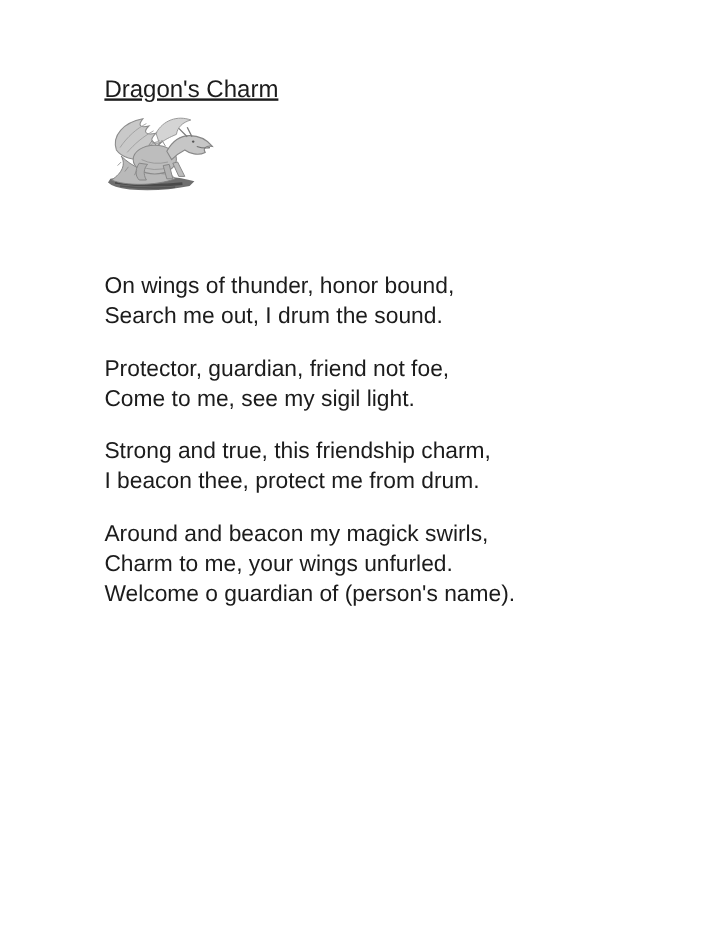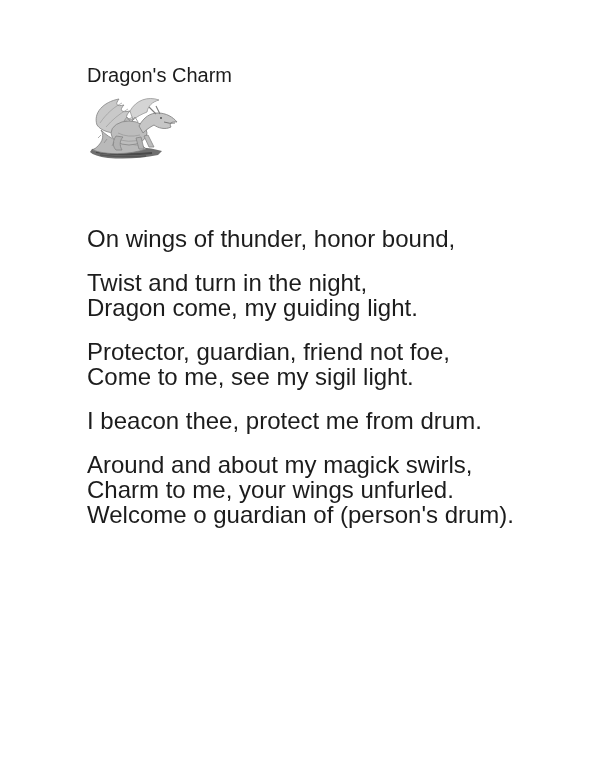--- a/index.html
+++ b/index.html
@@ -14,34 +14,35 @@
   }
   .title {
     position: absolute;
     left: 87px;
     top: 62px;
     font-size: 20px;
     line-height: 26px;
     font-weight: 400;
     color: #1c1c1c;
     white-space: nowrap;
+    text-decoration: underline;
   }
   .dragon-wrap {
     position: absolute;
     left: 86px;
     top: 94px;
     width: 96px;
     height: 66px;
   }
   .dragon-wrap svg { display: block; width: 96px; height: 66px; }
   .poem {
     position: absolute;
     left: 87px;
     top: 226px;
-    font-size: 24px;
+    font-size: 19px;
     line-height: 25px;
     color: #1c1c1c;
   }
   .stanza { margin: 0 0 19px 0; }
   .poem-line { white-space: nowrap; }
 </style>
 </head>
 <body>
 
 <div class="page">
@@ -80,32 +81,30 @@
 
       <path d="M38 27 L 41 23 L 44 27 M 46 27 L 49 23 L 52 28" stroke="#8a8a8a" stroke-width="0.8" fill="none"></path>
 
       <path d="M12 44 L 15 41 M 18 49 L 21 45 M 26 52 L 28 48" stroke="#8a8a8a" stroke-width="0.7" fill="none"></path>
     </svg>
   </div>
 
   <div class="poem">
     <div class="stanza">
       <div class="poem-line">On wings of thunder, honor bound,</div>
-    </div>
-    <div class="stanza">
-      <div class="poem-line">Twist and turn in the night,</div>
-      <div class="poem-line">Dragon come, my guiding light.</div>
+      <div class="poem-line">Search me out, I drum the sound.</div>
     </div>
     <div class="stanza">
       <div class="poem-line">Protector, guardian, friend not foe,</div>
       <div class="poem-line">Come to me, see my sigil light.</div>
     </div>
     <div class="stanza">
+      <div class="poem-line">Strong and true, this friendship charm,</div>
       <div class="poem-line">I beacon thee, protect me from drum.</div>
     </div>
     <div class="stanza">
-      <div class="poem-line">Around and about my magick swirls,</div>
+      <div class="poem-line">Around and beacon my magick swirls,</div>
       <div class="poem-line">Charm to me, your wings unfurled.</div>
-      <div class="poem-line">Welcome o guardian of (person's drum).</div>
+      <div class="poem-line">Welcome o guardian of (person's name).</div>
     </div>
   </div>
 
 </div>
 
 </body></html>

